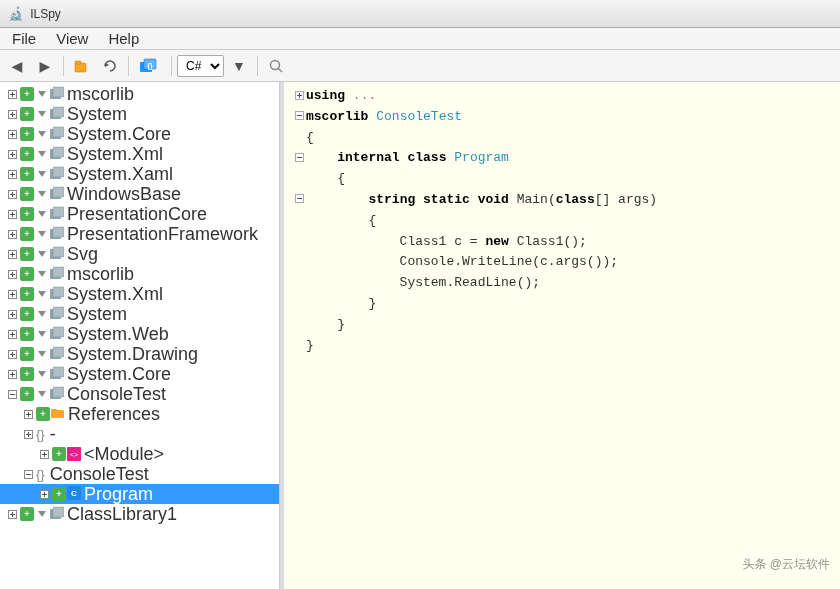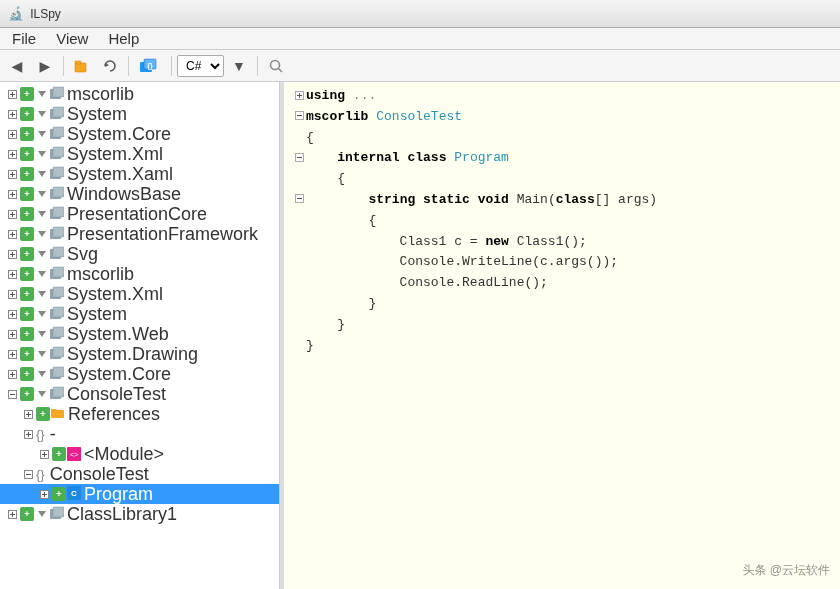--- a/index.html
+++ b/index.html
@@ -173,21 +173,21 @@
     
     .splitter {
       width: 4px;
       background: #ddd;
       cursor: col-resize;
     }
 
     
     .watermark {
       position: fixed;
-      bottom: 10px;
+      bottom: 16px;
       right: 10px;
       color: rgba(100,100,100,0.7);
       font-size: 12px;
       font-family: Arial, sans-serif;
     }
   </style>
 </head>
 <body>
 
 <div class="title-bar">
@@ -715,21 +715,21 @@
             <line x1="2" y1="4.5" x2="7" y2="4.5" stroke="#555" stroke-width="1"></line>
           </svg></span><span class="code-text"><span class="plain">    </span><span class="kw-blue">internal</span><span class="plain"> </span><span class="kw-blue">class</span><span class="plain"> </span><span class="kw-cyan">Program</span></span></div>
       <div class="code-line"><span class="fold-btn"></span><span class="code-text"><span class="plain">    {</span></span></div>
       <div class="code-line"><span class="fold-btn"><svg width="9" height="9" viewBox="0 0 9 9">
             <rect x="0.5" y="0.5" width="8" height="8" fill="white" stroke="#aaa"></rect>
             <line x1="2" y1="4.5" x2="7" y2="4.5" stroke="#555" stroke-width="1"></line>
           </svg></span><span class="code-text"><span class="plain">        </span><span class="kw-blue">string</span><span class="plain"> </span><span class="kw-blue">static</span><span class="plain"> </span><span class="kw-blue">void</span><span class="plain"> Main(</span><span class="kw-blue">class</span><span class="plain">[] args)</span></span></div>
       <div class="code-line"><span class="fold-btn"></span><span class="code-text"><span class="plain">        {</span></span></div>
       <div class="code-line"><span class="fold-btn"></span><span class="code-text"><span class="plain">            Class1 c = </span><span class="kw-blue">new</span><span class="plain"> Class1();</span></span></div>
       <div class="code-line"><span class="fold-btn"></span><span class="code-text"><span class="plain">            Console.WriteLine(c.args());</span></span></div>
-      <div class="code-line"><span class="fold-btn"></span><span class="code-text"><span class="plain">            Console.ReadLine();</span></span></div>
+      <div class="code-line"><span class="fold-btn"></span><span class="code-text"><span class="plain">            System.ReadLine();</span></span></div>
       <div class="code-line"><span class="fold-btn"></span><span class="code-text"><span class="plain">        }</span></span></div>
       <div class="code-line"><span class="fold-btn"></span><span class="code-text"><span class="plain">    }</span></span></div>
       <div class="code-line"><span class="fold-btn"></span><span class="code-text"><span class="plain">}</span></span></div>
     </div>
 
 </div>
 
 <div class="watermark">头条 @云坛软件</div>
 
 </body></html>

